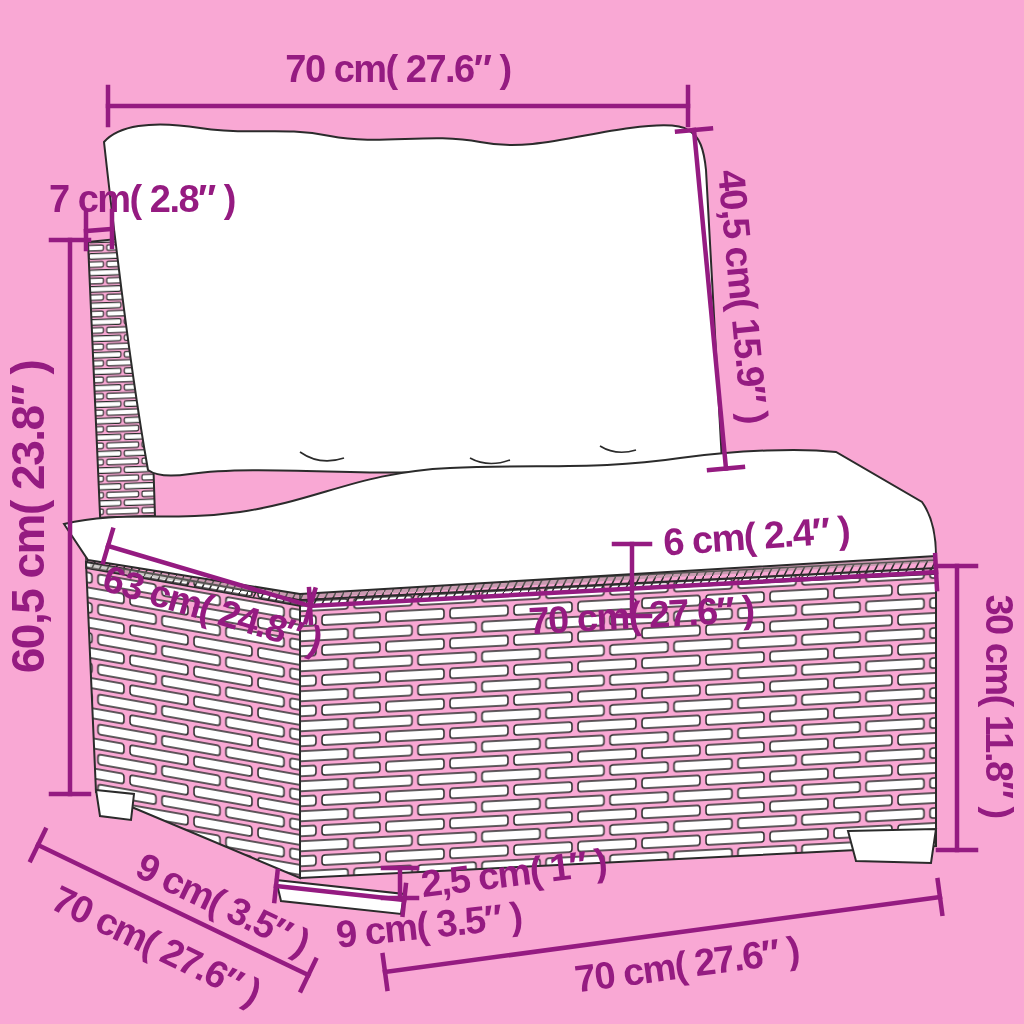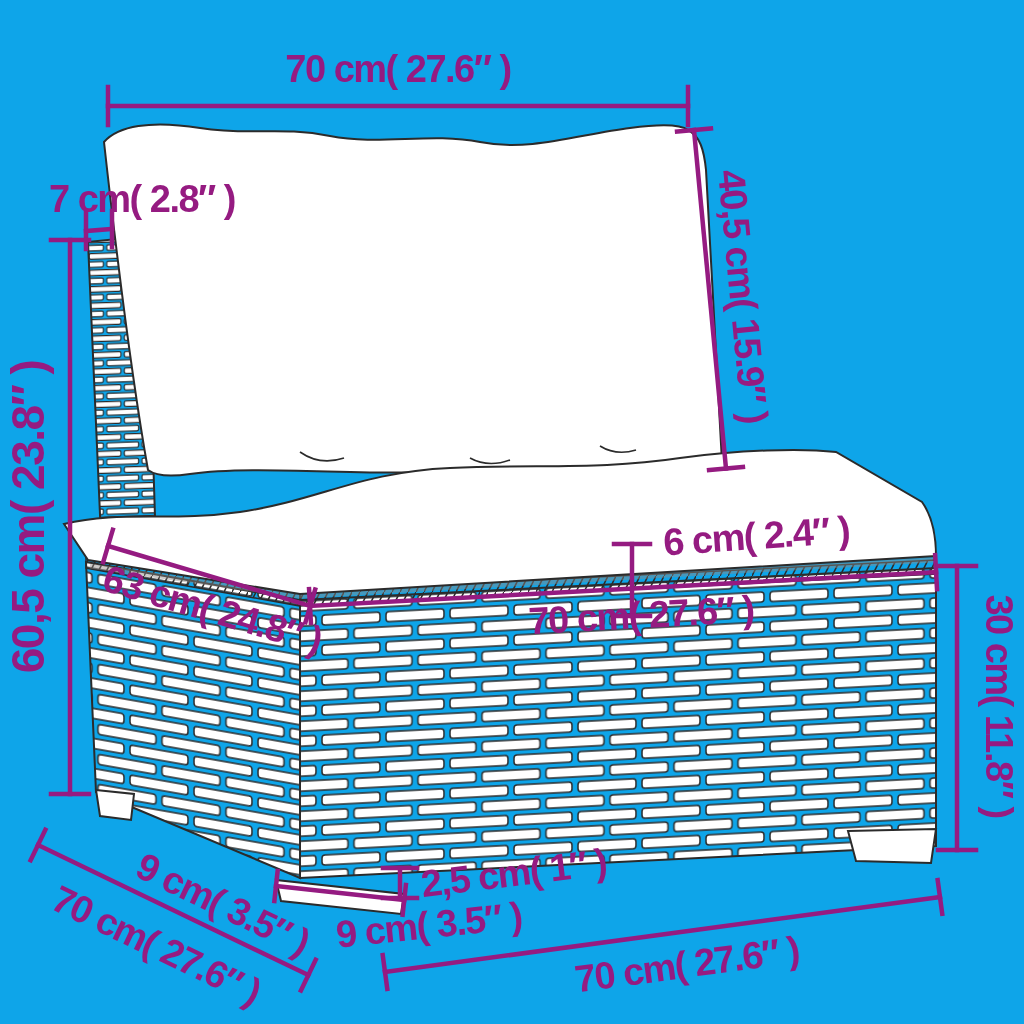--- a/index.html
+++ b/index.html
@@ -1,16 +1,16 @@
 <!DOCTYPE html>
 <html><head>
 <meta charset="utf-8">
 <style>
   html,body{margin:0;padding:0;background:#ffffff;}
-  .stage{width:1024px;height:1024px;position:relative;background:#0ea5e9;overflow:hidden;}
+  .stage{width:1024px;height:1024px;position:relative;background:#f9a8d4;overflow:hidden;}
   .outline{fill:#ffffff;stroke:#2b2b2b;stroke-width:2;}
   .thin{fill:none;stroke:#2b2b2b;stroke-width:1.6;}
   .dim{stroke:#951b81;stroke-width:4.5;stroke-linecap:square;fill:none;}
   .dim-label{fill:#951b81;font-family:"Liberation Sans",sans-serif;font-weight:700;
              font-size:38px;letter-spacing:-1.5px;}
   .dim-label.big{font-size:46px;}
 </style>
 </head>
 <body>
 

